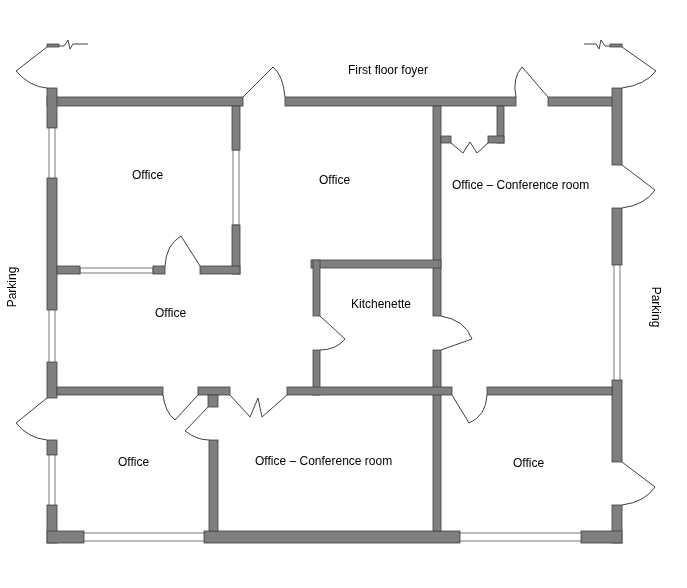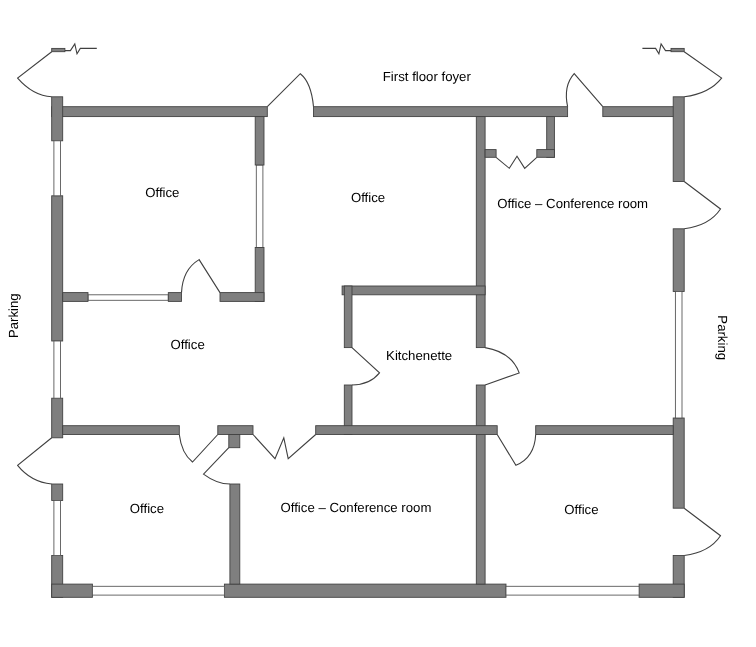--- a/index.html
+++ b/index.html
@@ -119,17 +119,17 @@
   </svg>
 
   <span class="lbl" style="left:348px; top:63px;">First floor foyer</span>
   <span class="lbl" style="left:-8px; top:280px; transform: rotate(-90deg);">Parking</span>
   <span class="lbl" style="left:636px; top:300px; transform: rotate(90deg);">Parking</span>
 
   <span class="lbl" style="left:132px; top:168px;">Office</span>
   <span class="lbl" style="left:319px; top:173px;">Office</span>
   <span class="lbl" style="left:452px; top:178px;">Office – Conference room</span>
   <span class="lbl" style="left:155px; top:306px;">Office</span>
-  <span class="lbl" style="left:351px; top:316px;">Kitchenette</span>
+  <span class="lbl" style="left:351px; top:297px;">Kitchenette</span>
   <span class="lbl" style="left:118px; top:455px;">Office</span>
   <span class="lbl" style="left:255px; top:454px;">Office – Conference room</span>
   <span class="lbl" style="left:513px; top:456px;">Office</span>
 </div>
 
 </body></html>

